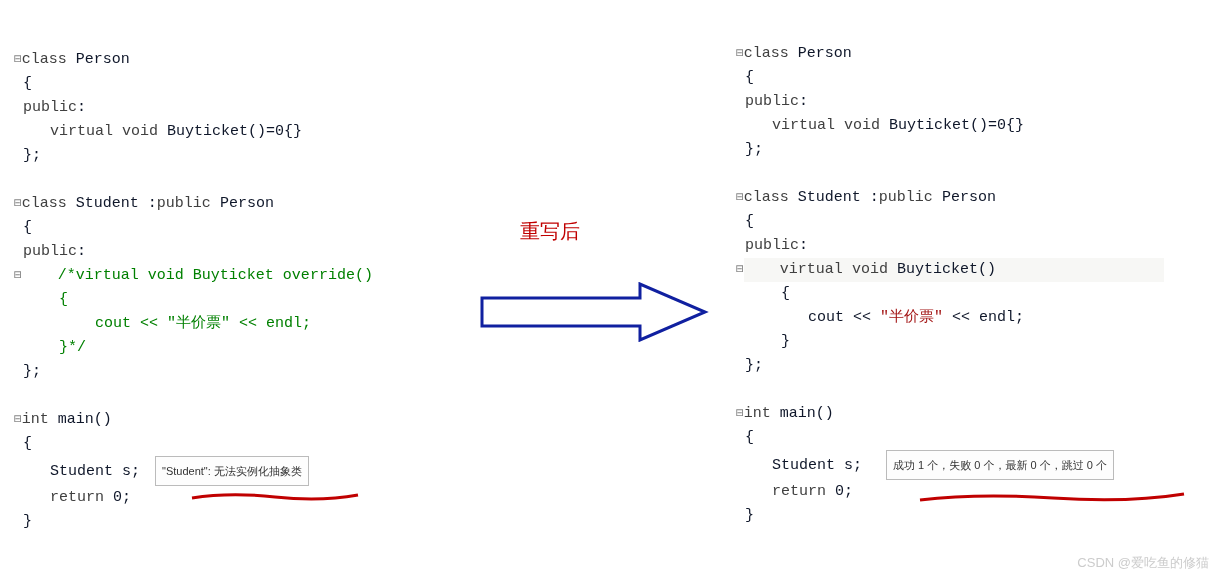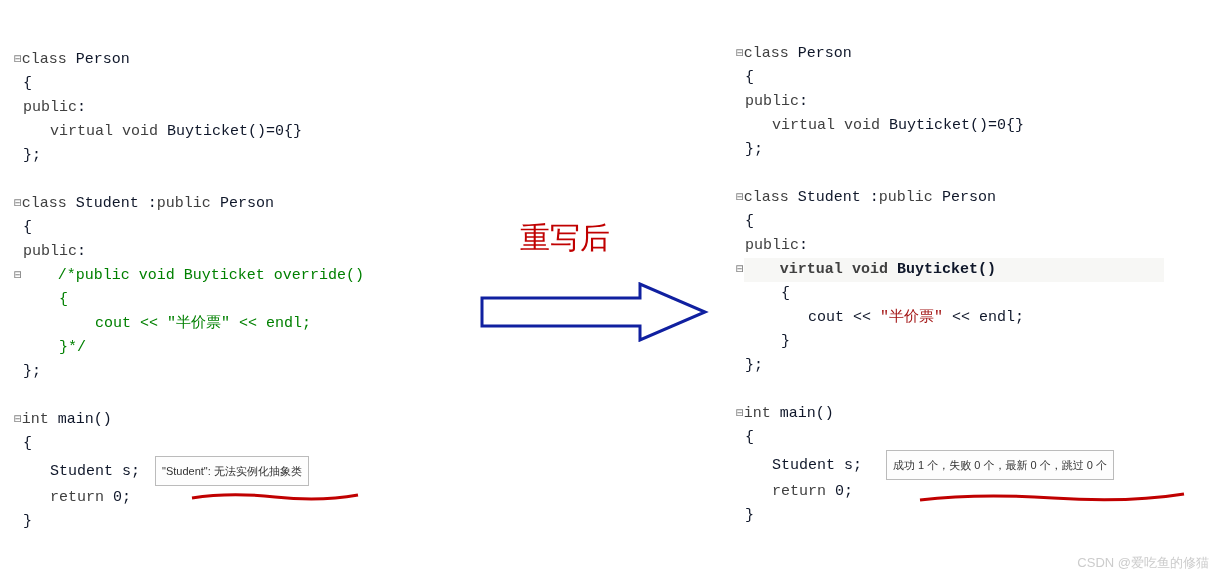--- a/index.html
+++ b/index.html
@@ -21,21 +21,20 @@
   .right-pane { left: 736px; top: 18px; width: 460px; }
   .kw   { color: #404040; }
   .str  { color: #a31515; }
   .cmt  { color: #008000; }
   .plain{ color: #0f172a; }
   .fold { color: #888; font-size: 13px; vertical-align: top; }
   .highlight-line {
     background: #f7f7f5;
     display: inline-block;
     width: 420px;
-    font-weight: bold;
   }
   .tooltip {
     display: inline-block;
     border: 1px solid #bbb;
     background: #fdfdfd;
     font-family: Arial, sans-serif;
     font-size: 11px;
     padding: 2px 6px;
     color: #333;
     margin-left: 6px;
@@ -43,21 +42,21 @@
   .underline-err {
     position: absolute;
     height: 6px;
   }
   .underline-err svg { display:block; }
   .arrow-box { position: absolute; left: 480px; top: 282px; }
   .arrow-label {
     position: absolute;
     left: 520px; top: 218px;
     font-family: "Microsoft YaHei", Arial, sans-serif;
-    font-size: 30px;
+    font-size: 20px;
     color: #c00000;
   }
   .watermark {
     position: absolute;
     right: 8px; bottom: 4px;
     font-family: Arial, sans-serif;
     font-size: 13px;
     color: #ccc;
   }
 </style>
@@ -67,21 +66,21 @@
 <div class="code-block left-pane">
 <span class="fold">⊟</span><span class="kw">class</span><span class="plain"> Person</span>
  <span class="plain">{</span>
  <span class="kw">public</span><span class="plain">:</span>
 <span class="plain">    </span><span class="kw">virtual</span><span class="plain"> </span><span class="kw">void</span><span class="plain"> Buyticket()=0{}</span>
  <span class="plain">};</span>
 <span></span>
 <span class="fold">⊟</span><span class="kw">class</span><span class="plain"> Student :</span><span class="kw">public</span><span class="plain"> Person</span>
  <span class="plain">{</span>
  <span class="kw">public</span><span class="plain">:</span>
-<span class="fold">⊟</span><span class="cmt">    /*public void Buyticket override()</span>
+<span class="fold">⊟</span><span class="cmt">    /*virtual void Buyticket override()</span>
  <span class="cmt">    {</span>
  <span class="cmt">        cout &lt;&lt; </span><span class="cmt">"半价票"</span><span class="cmt"> &lt;&lt; endl;</span>
  <span class="cmt">    }*/</span>
  <span class="plain">};</span>
 <span></span>
 <span class="fold">⊟</span><span class="kw">int</span><span class="plain"> main()</span>
  <span class="plain">{</span>
 <span class="plain">    Student s;</span> <span class="tooltip">"Student": 无法实例化抽象类</span>
 <span class="plain">    </span><span class="kw">return</span><span class="plain"> 0;</span>
  <span class="plain">}</span>

